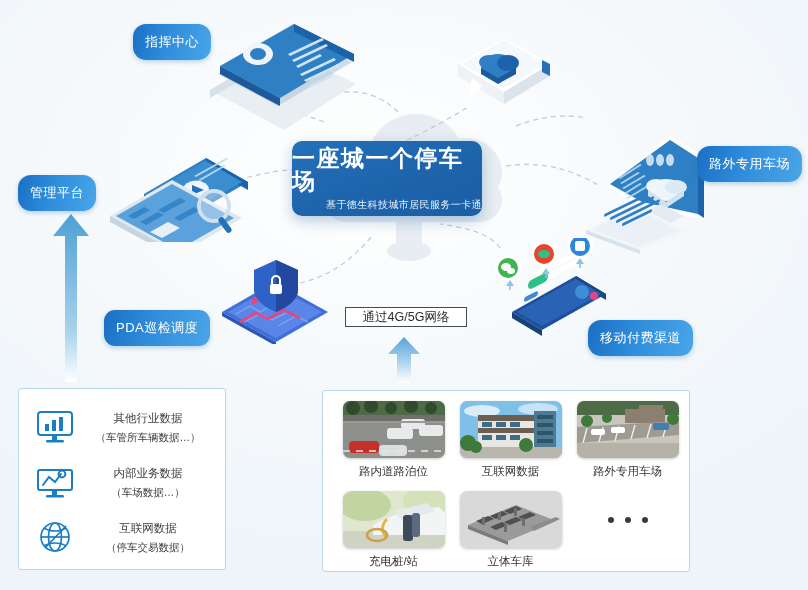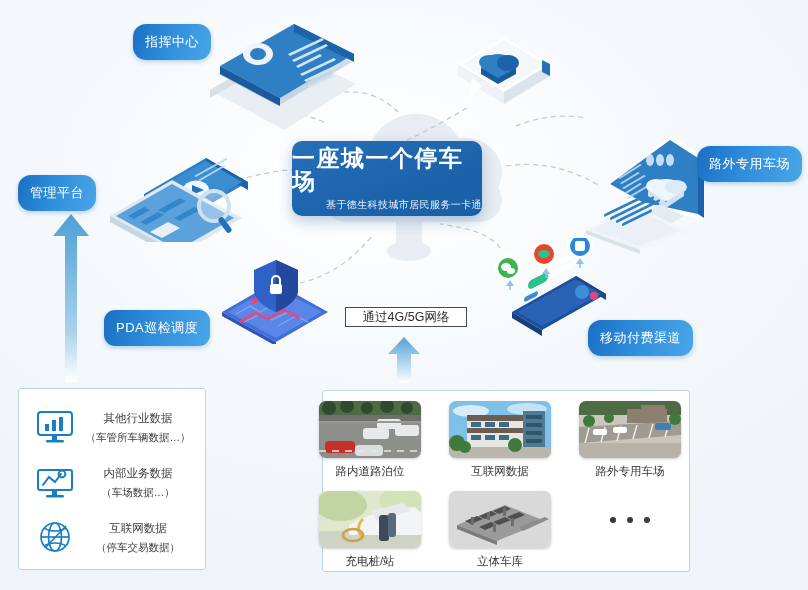--- a/index.html
+++ b/index.html
@@ -81,21 +81,21 @@
   
   .dashes { position: absolute; left: 0; top: 0; width: 808px; height: 590px; z-index: 8; }
 
   
   .device { position: absolute; z-index: 20; }
 
   
   #data-panel {
     position: absolute;
     left: 18px; top: 388px;
-    width: 188px; height: 182px;
+    width: 208px; height: 182px;
     background: #ffffff;
     border: 1.5px solid #b9d6e8;
     border-radius: 3px;
     z-index: 35;
     padding: 10px 6px 6px 10px;
   }
   .data-row { display: flex; align-items: center; height: 55px; }
   .data-row .ico { width: 52px; flex: 0 0 52px; display: flex; align-items: center; justify-content: center; }
   .data-row .txt { text-align: center; flex: 1; padding-right: 4px; }
   .data-row .t1 { font-size: 11.5px; color: #3b3b3b; line-height: 1.35; white-space: nowrap; }
@@ -121,21 +121,21 @@
   #scenes-panel {
     position: absolute;
     left: 322px; top: 390px;
     width: 368px; height: 182px;
     background: #ffffff;
     border: 1.5px solid #b9d6e8;
     border-radius: 3px;
     z-index: 35;
     padding: 10px 8px;
   }
-  .scene-row { display: flex; justify-content: flex-end; gap: 28px; padding-left: 9px; }
+  .scene-row { display: flex; justify-content: center; gap: 15px; padding-left: 9px; }
   .scene { width: 102px; }
   .scene .thumb {
     width: 102px; height: 57px;
     border-radius: 7px;
     overflow: hidden;
     box-shadow: 0 1px 3px rgba(0,0,0,.22);
     position: relative;
   }
   .scene .cap {
     margin-top: 6px;

